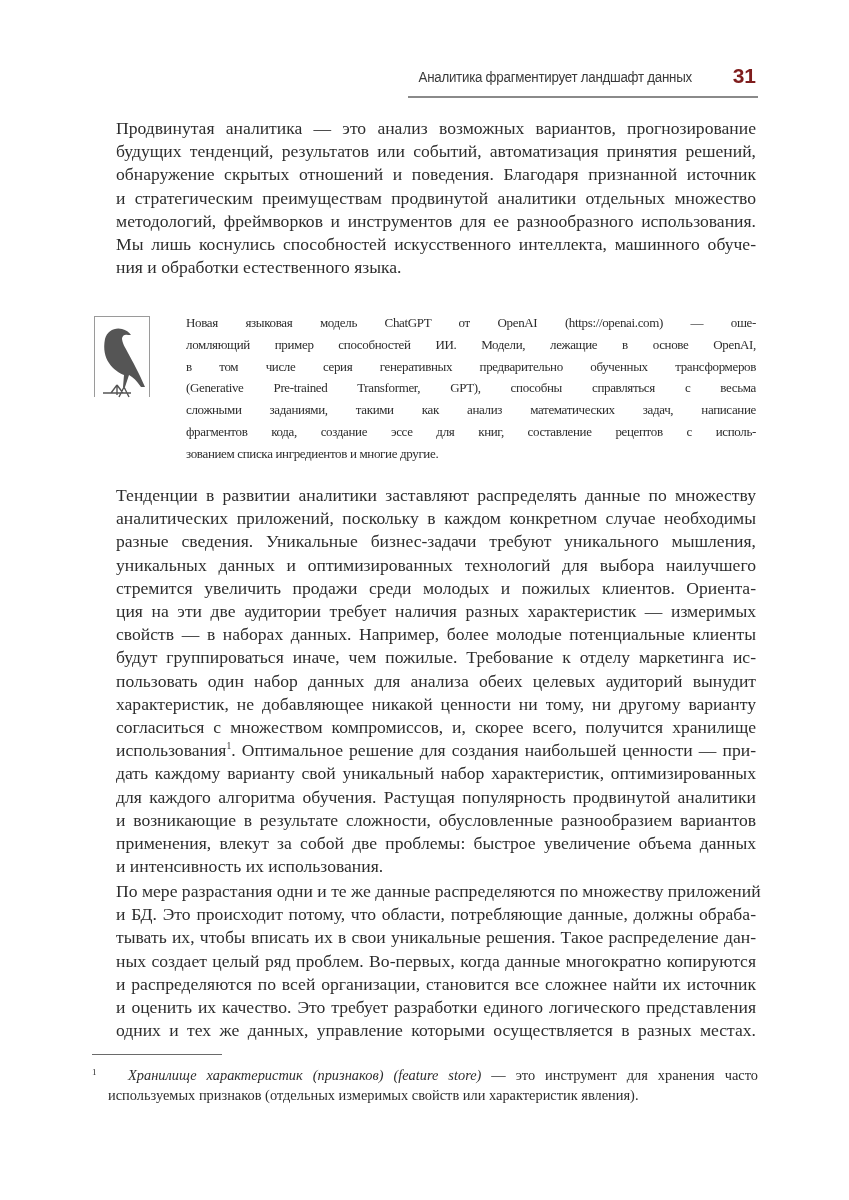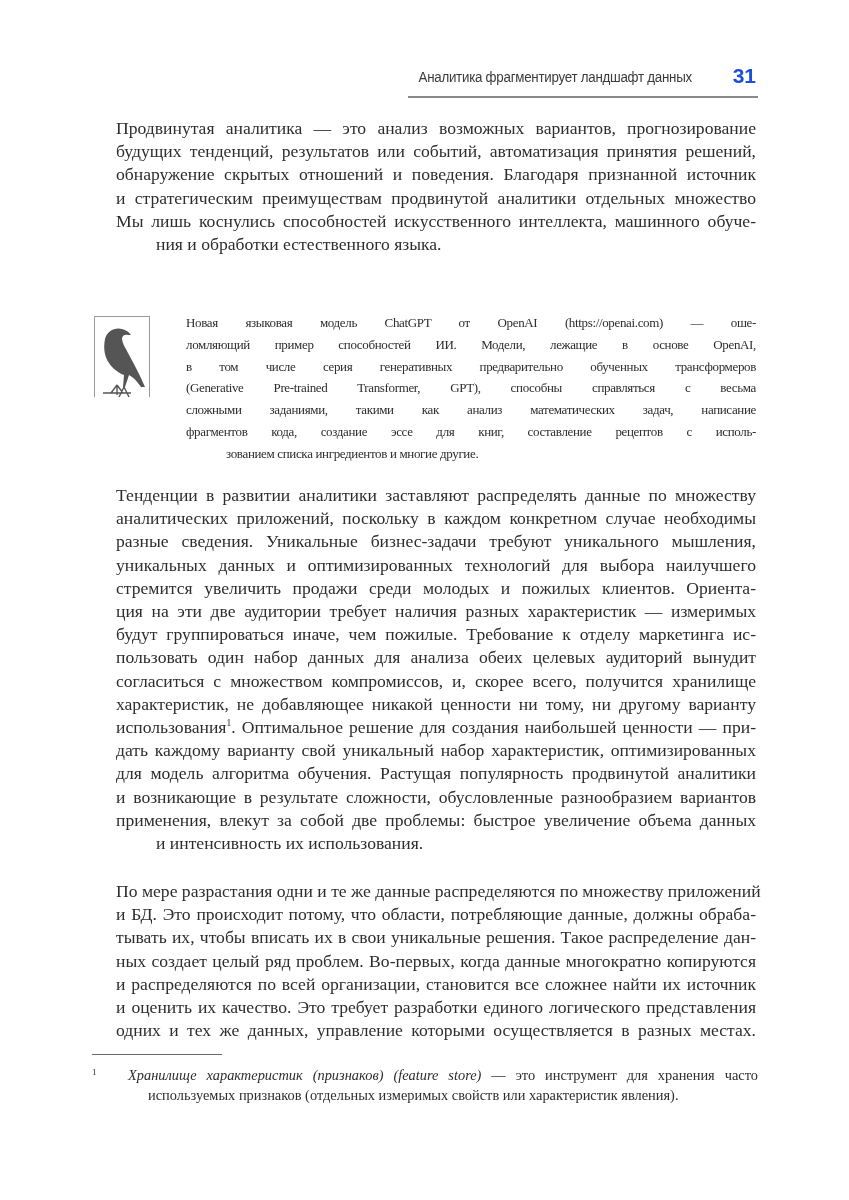--- a/index.html
+++ b/index.html
@@ -1,26 +1,26 @@
 <!DOCTYPE html>
 <html><head>
 <meta charset="utf-8">
 <style>
   html, body { margin: 0; padding: 0; background: #ffffff; }
   body { width: 849px; height: 1200px; position: relative; overflow: hidden; font-family: "DejaVu Serif", serif; color: #2b2b2b; }
   .page { position: absolute; left: 0; top: 0; width: 700px; height: 1200px; }
 
   .running-head { position: absolute; left: 400px; top: 66px; width: 360px; height: 30px; }
   .rh-title { position: absolute; right: 68px; top: 2px; font-family: "Liberation Sans", sans-serif; font-size: 15.5px; color: #3a3a3a; letter-spacing: -0.3px; transform: scaleX(0.86); transform-origin: right center; white-space: nowrap; }
-  .rh-num { position: absolute; right: 4px; top: -2px; font-family: "Liberation Sans", sans-serif; font-weight: bold; font-size: 21px; color: #1d4ed8; }
+  .rh-num { position: absolute; right: 4px; top: -2px; font-family: "Liberation Sans", sans-serif; font-weight: bold; font-size: 21px; color: #7f1d1d; }
   .rh-rule { position: absolute; left: 408px; top: 96px; width: 350px; height: 1.5px; background: #8a8a8a; }
 
   .para { position: absolute; left: 116px; width: 640px; font-family: "Liberation Serif", serif; font-size: 17.6px; line-height: 23.2px; color: #2d2d2d; margin: 0; }
   .line { display: block; white-space: nowrap; text-align: justify; text-align-last: justify; }
-  .line.last { text-align-last: left; margin-left: 40px; }
+  .line.last { text-align-last: left; }
 
   .p1 { top: 117px; }
   .p2 { top: 484px; }
   .p3 { top: 880px; }
 
   .note-icon-box { position: absolute; left: 94px; top: 316px; width: 54px; height: 80px; border: 1px solid #9a9a9a; border-bottom: none; }
   .note-icon-box svg { position: absolute; left: 0; top: 0; }
   .note { position: absolute; left: 186px; top: 312px; width: 570px; font-family: "Liberation Serif", serif; font-size: 13px; line-height: 21.8px; color: #2d2d2d; }
   .note .line { letter-spacing: -0.35px; }
 
@@ -39,20 +39,21 @@
     <span class="rh-title">Аналитика фрагментирует ландшафт данных</span>
     <span class="rh-num">31</span>
   </div>
   <div class="rh-rule"></div>
 
   <div class="para p1">
     <span class="line">Продвинутая аналитика — это анализ возможных вариантов, прогнозирование</span>
     <span class="line">будущих тенденций, результатов или событий, автоматизация принятия решений,</span>
     <span class="line">обнаружение скрытых отношений и поведения. Благодаря признанной источник</span>
     <span class="line">и стратегическим преимуществам продвинутой аналитики отдельных множество</span>
+    <span class="line">методологий, фреймворков и инструментов для ее разнообразного использования.</span>
     <span class="line">Мы лишь коснулись способностей искусственного интеллекта, машинного обуче-</span>
     <span class="line last">ния и обработки естественного языка.</span>
   </div>
 
   <div class="note-icon-box">
     <svg width="54" height="84" viewBox="0 0 54 84">
       <path fill="#555555" d="M10 22 C12 14 20 10 27 12 C31 13 34 15 36 18 L33 18 C30 17 28 18 27 21 C27 26 30 30 33 36 C38 45 44 56 50 70 L46 70 C42 64 38 60 34 58 L30 70 L28 70 L29 58 C24 56 18 52 14 46 C10 40 8 32 10 22 Z"></path>
       <path fill="none" stroke="#555555" stroke-width="1.4" d="M22 68 L16 76 M22 68 L28 76 M22 68 L22 78 M29 70 L24 80 M29 70 L34 80 M8 76 L36 76"></path>
     </svg>
   </div>
@@ -66,27 +67,28 @@
     <span class="line last">зованием списка ингредиентов и многие другие.</span>
   </div>
 
   <div class="para p2">
     <span class="line">Тенденции в развитии аналитики заставляют распределять данные по множеству</span>
     <span class="line">аналитических приложений, поскольку в каждом конкретном случае необходимы</span>
     <span class="line">разные сведения. Уникальные бизнес-задачи требуют уникального мышления,</span>
     <span class="line">уникальных данных и оптимизированных технологий для выбора наилучшего</span>
     <span class="line">стремится увеличить продажи среди молодых и пожилых клиентов. Ориента-</span>
     <span class="line">ция на эти две аудитории требует наличия разных характеристик — измеримых</span>
+    <span class="line">свойств — в наборах данных. Например, более молодые потенциальные клиенты</span>
     <span class="line">будут группироваться иначе, чем пожилые. Требование к отделу маркетинга ис-</span>
     <span class="line">пользовать один набор данных для анализа обеих целевых аудиторий вынудит</span>
+    <span class="line">характеристик, не добавляющее никакой ценности ни тому, ни другому варианту</span>
     <span class="line">согласиться с множеством компромиссов, и, скорее всего, получится хранилище</span>
-    <span class="line">характеристик, не добавляющее никакой ценности ни тому, ни другому варианту</span>
     <span class="line"><span>использования</span><sup class="fnref">1</sup><span>. Оптимальное решение для создания наибольшей ценности — при-</span></span>
     <span class="line">дать каждому варианту свой уникальный набор характеристик, оптимизированных</span>
-    <span class="line">для модель алгоритма обучения. Растущая популярность продвинутой аналитики</span>
+    <span class="line">для каждого алгоритма обучения. Растущая популярность продвинутой аналитики</span>
     <span class="line">и возникающие в результате сложности, обусловленные разнообразием вариантов</span>
     <span class="line">применения, влекут за собой две проблемы: быстрое увеличение объема данных</span>
     <span class="line last">и интенсивность их использования.</span>
   </div>
 
   <div class="para p3">
     <span class="line">По мере разрастания одни и те же данные распределяются по множеству приложений</span>
     <span class="line">и БД. Это происходит потому, что области, потребляющие данные, должны обраба-</span>
     <span class="line">тывать их, чтобы вписать их в свои уникальные решения. Такое распределение дан-</span>
     <span class="line">ных создает целый ряд проблем. Во-первых, когда данные многократно копируются</span>

